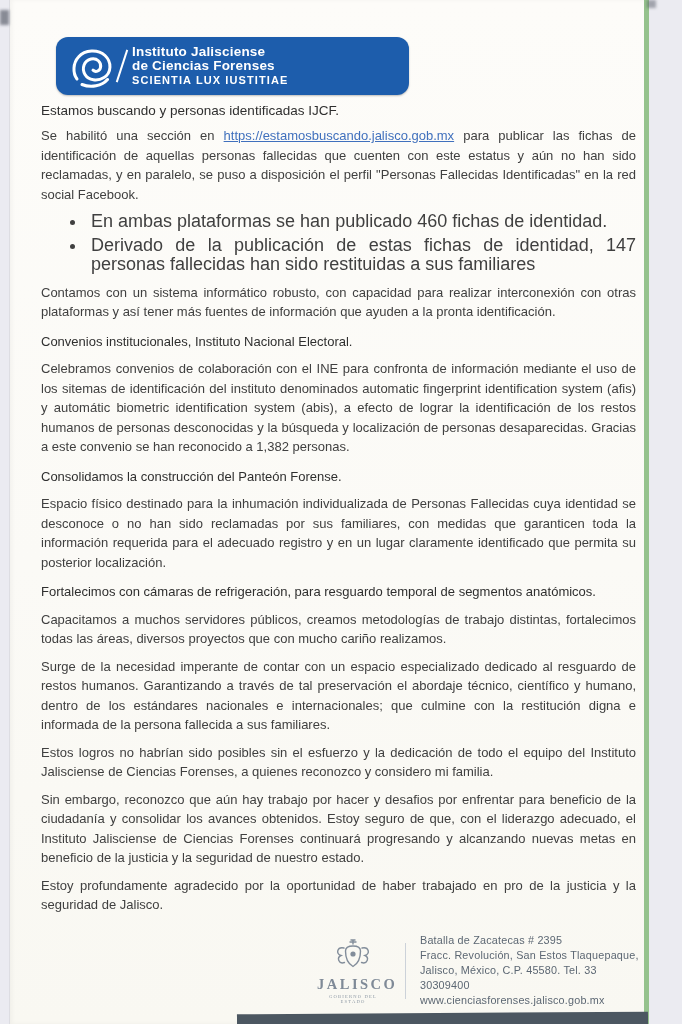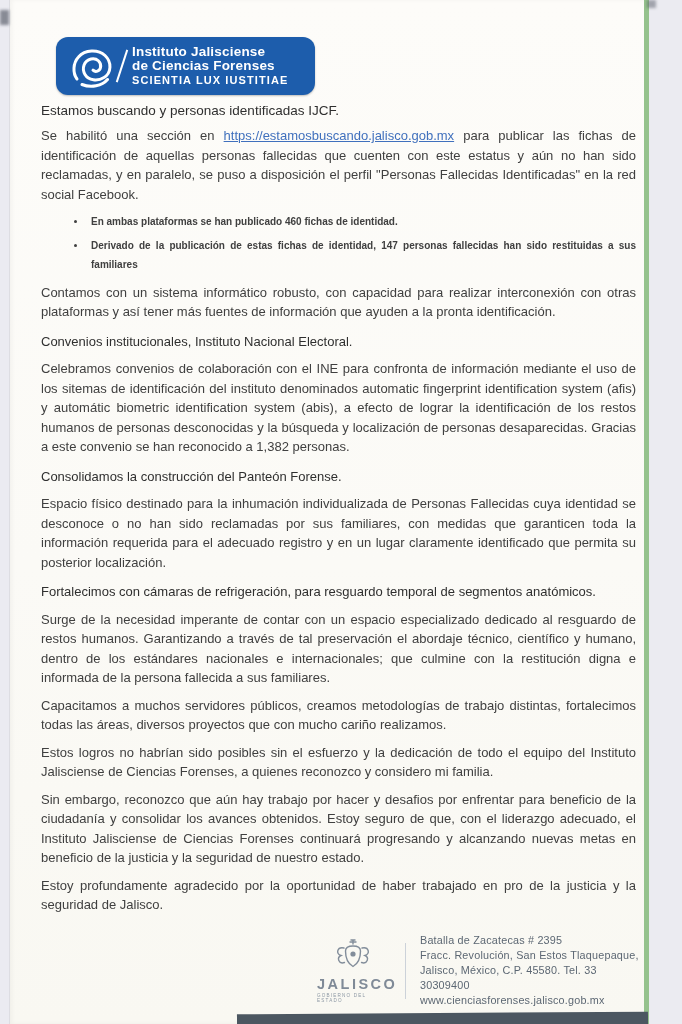--- a/index.html
+++ b/index.html
@@ -20,42 +20,42 @@
   }
   .green-edge { position:absolute; right:33px; top:0; bottom:0; width:5px; background:#95c28d; }
   .corner-smudge-tl { position:absolute; left:0; top:10px; width:9px; height:15px; background:rgba(70,75,88,.6); filter:blur(1.5px); }
   .corner-smudge-tr { position:absolute; right:26px; top:0; width:9px; height:8px; background:rgba(70,75,88,.45); filter:blur(1.5px); }
   .table-band { position:absolute; left:237px; right:34px; bottom:-2px; height:13px; background:#4c5761; transform:rotate(-0.35deg); }
 
   .content { padding:0 9px 0 31px; }
 
   
   .logo-plate {
-    margin:37px 0 0 15px; width:259px; height:58px;
+    margin:37px 0 0 15px; width:353px; height:58px;
     background:#1d5dac; border-radius:12px;
     display:flex; align-items:center; padding:0 10px 0 14px;
     box-shadow:0 1px 2px rgba(0,0,0,.25);
   }
   .fp-icon { width:44px; height:44px; flex:0 0 auto; }
   .logo-slash { width:2px; height:34px; background:#fff; transform:rotate(18deg); margin:0 9px 0 7px; flex:0 0 auto; }
   .logo-text { color:#fff; line-height:1.05; }
   .logo-name { font-weight:bold; font-size:13.5px; letter-spacing:.2px; }
   .logo-motto { font-size:11px; letter-spacing:1.1px; font-weight:bold; margin-top:2px; }
 
   
   .doc-title { margin-top:8px; font-weight:normal; font-size:13.5px; color:#2f2f2f; }
   p.body-p { font-size:13px; line-height:19.5px; color:#404040; text-align:justify; margin:8px 0; }
   h2.sec-h { font-size:13px; line-height:19.5px; color:#2f2f2f; font-weight:normal; margin:10px 0 8px; text-align:justify; }
   ul.doc-list { margin:8px 0 8px 0; padding-left:46px; }
-  ul.doc-list li { font-size:10px; line-height:19.5px; color:#404040; text-align:justify; margin-bottom:4px; padding-left:4px;font-weight:bold; }
+  ul.doc-list li { font-size:18px; line-height:19.5px; color:#404040; text-align:justify; margin-bottom:4px; padding-left:4px; }
   a.doc-link { color:#4070bd; text-decoration:underline; cursor:pointer; }
 
   
   .footer { position:absolute; left:307px; bottom:16px; display:flex; align-items:center; }
-  .jal-logo { width:72px; text-align:left; color:#7f8a97; }
+  .jal-logo { width:72px; text-align:center; color:#7f8a97;font-family:Liberation Serif, serif; }
   .jal-crest { width:44px; height:38px; display:block; margin:0 auto; }
   .jal-name { font-size:14.5px; font-weight:bold; letter-spacing:2.5px; color:#7f8a97; }
   .jal-sub { font-size:4.6px; letter-spacing:1.2px; color:#8d98a4; margin-top:1px; }
   .foot-divider { width:1px; height:56px; background:#ccd2d9; margin:0 14px 0 16px; }
   .address { font-size:10.8px; line-height:15px; color:#5c6773; letter-spacing:.2px; }
 </style>
 </head>
 <body>
 
 <div class="sheet">
@@ -86,23 +86,23 @@
 
     <p class="body-p">Contamos con un sistema informático robusto, con capacidad para realizar interconexión con otras plataformas y así tener más fuentes de información que ayuden a la pronta identificación.</p>
 
     <h2 class="sec-h">Convenios institucionales, Instituto Nacional Electoral.</h2>
     <p class="body-p">Celebramos convenios de colaboración con el INE para confronta de información mediante el uso de los sitemas de identificación del instituto denominados automatic fingerprint identification system (afis) y automátic biometric identification system (abis), a efecto de lograr la identificación de los restos humanos de personas desconocidas y la búsqueda y localización de personas desaparecidas. Gracias a este convenio se han reconocido a 1,382 personas.</p>
 
     <h2 class="sec-h">Consolidamos la construcción del Panteón Forense.</h2>
     <p class="body-p">Espacio físico destinado para la inhumación individualizada de Personas Fallecidas cuya identidad se desconoce o no han sido reclamadas por sus familiares, con medidas que garanticen toda la información requerida para el adecuado registro y en un lugar claramente identificado que permita su posterior localización.</p>
 
     <h2 class="sec-h">Fortalecimos con cámaras de refrigeración, para resguardo temporal de segmentos anatómicos.</h2>
+    <p class="body-p">Capacitamos a muchos servidores públicos, creamos metodologías de trabajo distintas, fortalecimos todas las áreas, diversos proyectos que con mucho cariño realizamos.</p>
+
     <p class="body-p">Surge de la necesidad imperante de contar con un espacio especializado dedicado al resguardo de restos humanos. Garantizando a través de tal preservación el abordaje técnico, científico y humano, dentro de los estándares nacionales e internacionales; que culmine con la restitución digna e informada de la persona fallecida a sus familiares.</p>
-
-    <p class="body-p">Capacitamos a muchos servidores públicos, creamos metodologías de trabajo distintas, fortalecimos todas las áreas, diversos proyectos que con mucho cariño realizamos.</p>
     <p class="body-p">Estos logros no habrían sido posibles sin el esfuerzo y la dedicación de todo el equipo del Instituto Jalisciense de Ciencias Forenses, a quienes reconozco y considero mi familia.</p>
     <p class="body-p">Sin embargo, reconozco que aún hay trabajo por hacer y desafios por enfrentar para beneficio de la ciudadanía y consolidar los avances obtenidos. Estoy seguro de que, con el liderazgo adecuado, el Instituto Jalisciense de Ciencias Forenses continuará progresando y alcanzando nuevas metas en beneficio de la justicia y la seguridad de nuestro estado.</p>
     <p class="body-p">Estoy profundamente agradecido por la oportunidad de haber trabajado en pro de la justicia y la seguridad de Jalisco.</p>
 
   </div>
 
   <div class="footer">
     <div class="jal-logo">
       <svg class="jal-crest" viewBox="0 0 44 38" fill="none" stroke="#828d9a" stroke-width="1.4" stroke-linecap="round">
         <path d="M22,2 l0,4 M19,4 l6,0 M20,2 l4,0"></path>

